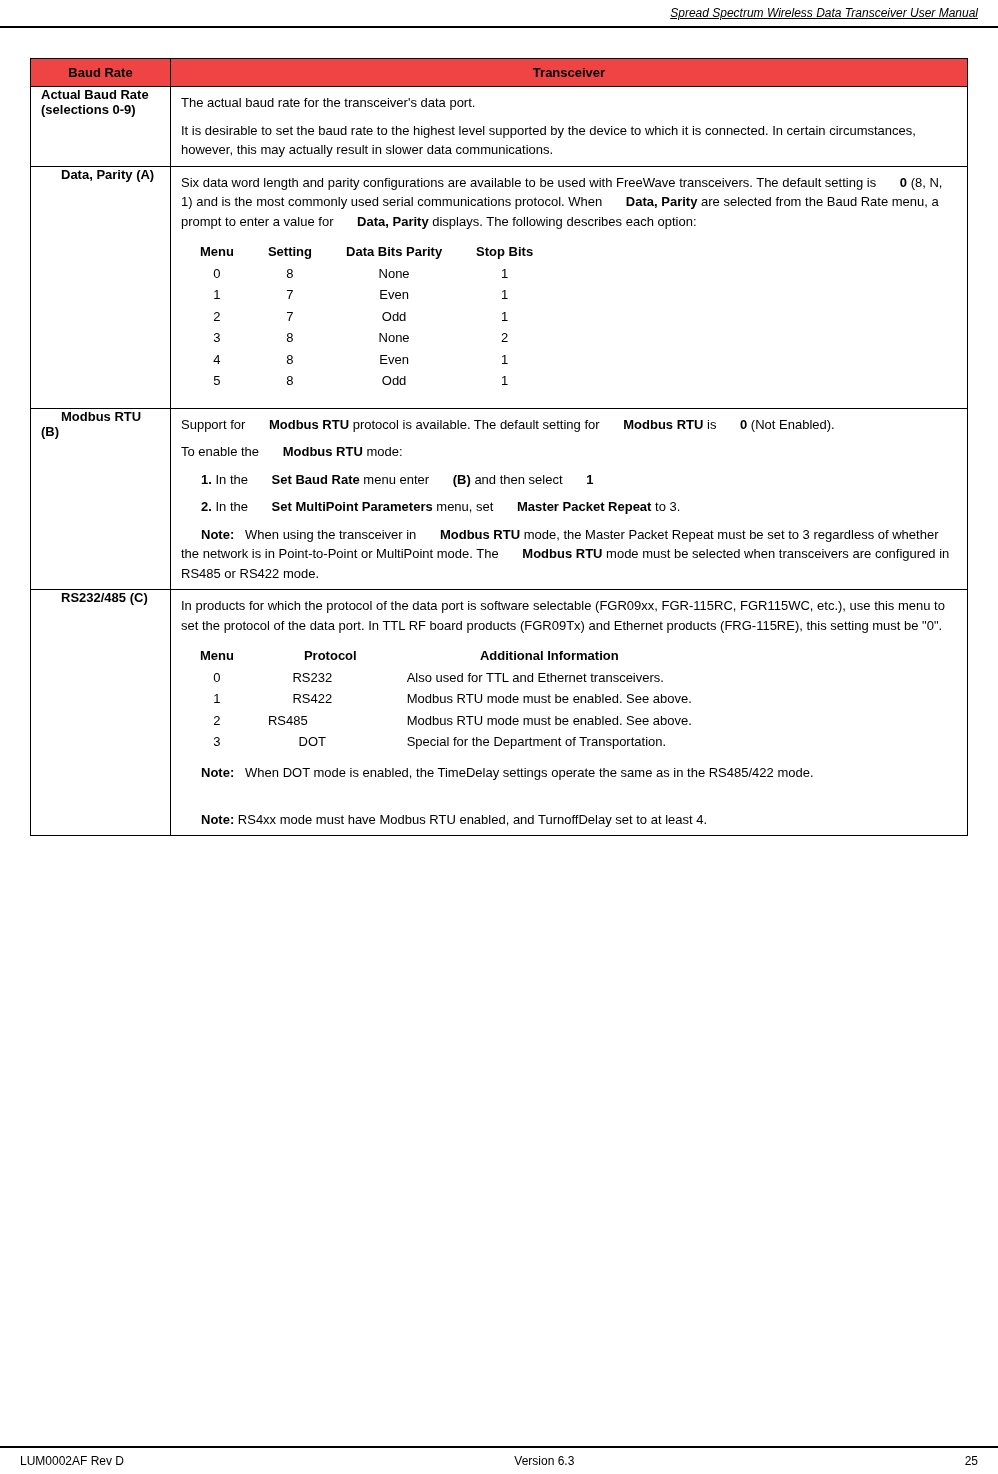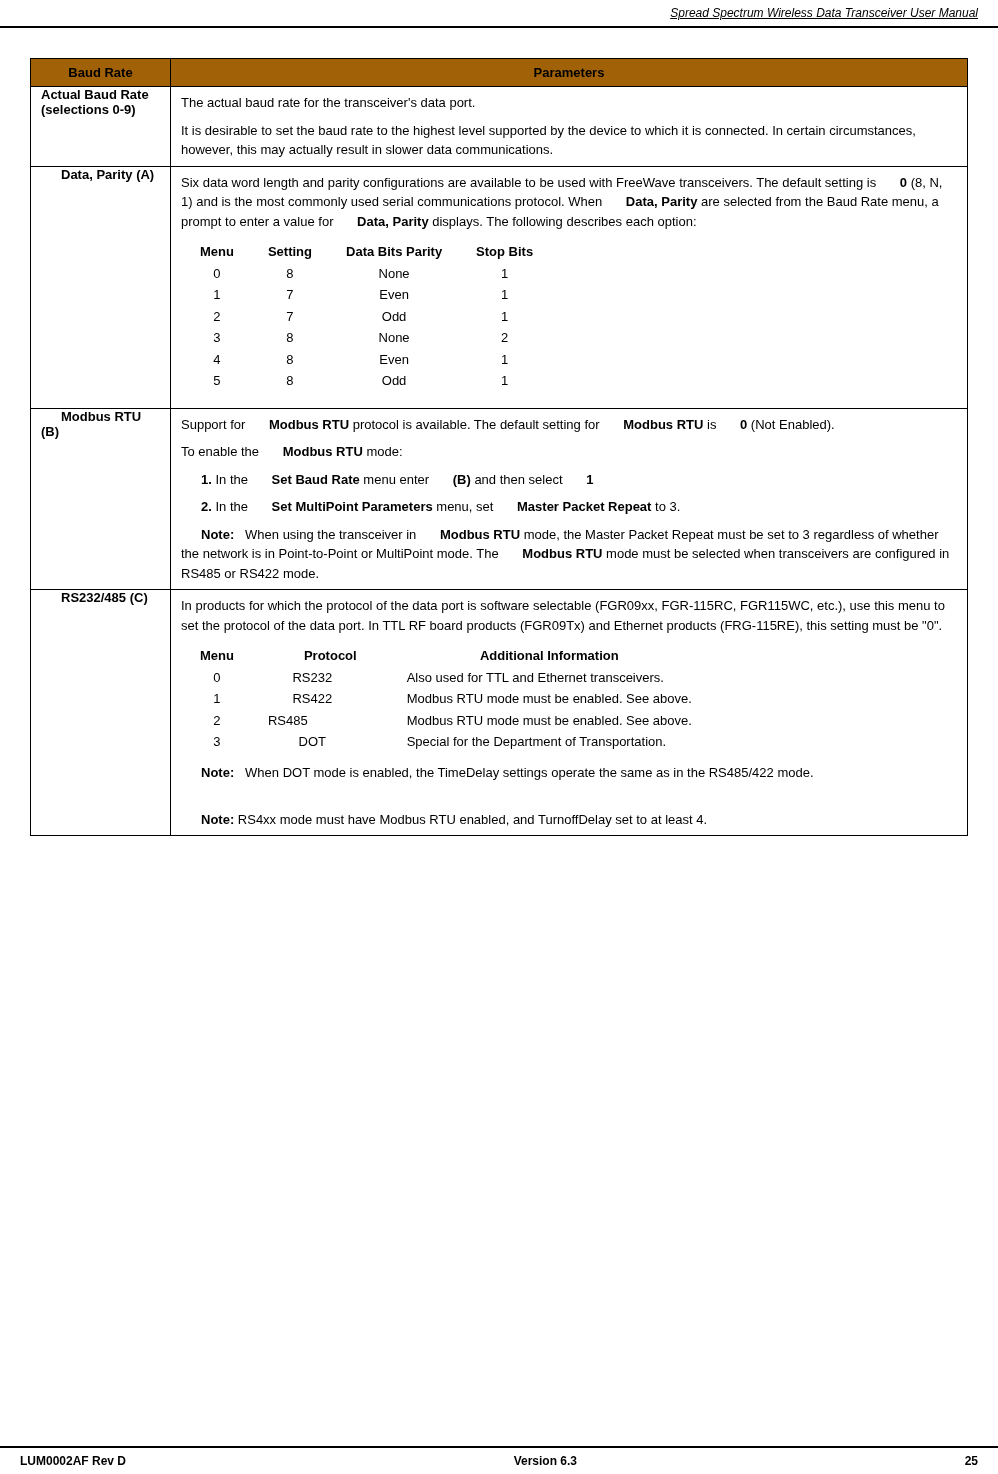--- a/index.html
+++ b/index.html
@@ -32,21 +32,21 @@
       border: 1px solid #000;
     }
 
     table th, table td {
       border: 1px solid #000;
       padding: 6px 10px;
       vertical-align: top;
     }
 
     table thead tr th {
-      background: #a16207;
+      background: #ef4444;
       font-weight: bold;
       font-size: 13px;
     }
 
     .col-baud {
       width: 140px;
     }
 
     .row-label {
       font-weight: bold;
@@ -92,38 +92,37 @@
       position: absolute;
       bottom: 0;
       left: 0;
       right: 0;
       display: flex;
       justify-content: space-between;
       align-items: center;
       padding: 6px 20px;
       border-top: 2px solid #000;
       font-size: 12px;
-      font-weight: bold;
     }
 
     b { font-weight: bold; margin-left: 20px; }
   </style>
 </head>
 <body>
 
 <div class="header">
   <span>Spread Spectrum Wireless Data Transceiver User Manual</span>
 </div>
 
 <div class="content">
   <table>
     <thead>
       <tr>
         <th class="col-baud">Baud Rate</th>
-        <th>Parameters</th>
+        <th>Transceiver</th>
       </tr>
     </thead>
     <tbody>
 
       <tr>
         <td class="row-label">Actual Baud Rate (selections 0-9)</td>
         <td class="desc-cell">
           <p>The actual baud rate for the transceiver's data port.</p>
           <p>It is desirable to set the baud rate to the highest level supported by the device to which it is connected.  In certain circumstances, however, this may actually result in slower data communications.</p>
         </td>

